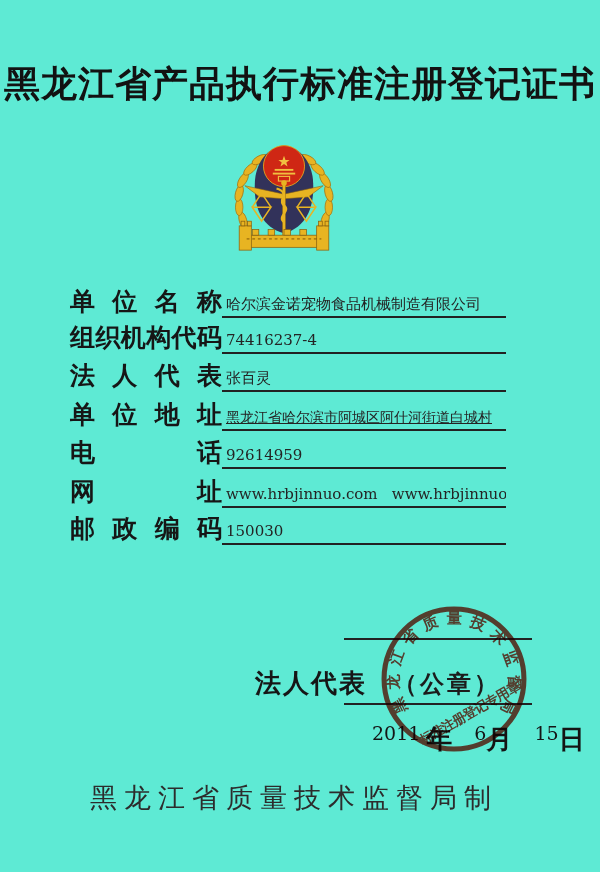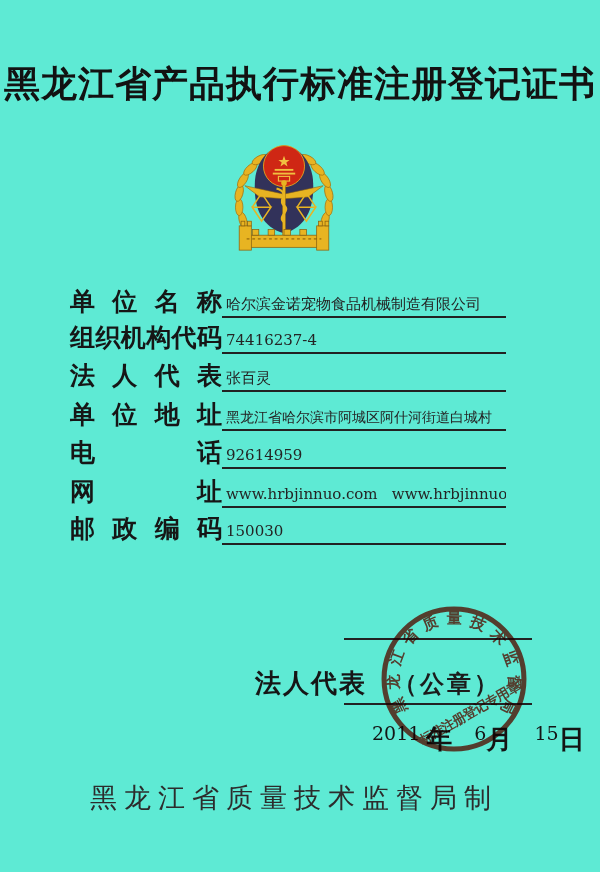--- a/index.html
+++ b/index.html
@@ -35,21 +35,21 @@
     font-family:"DejaVu Serif", serif;
   }
   .field-value{
     flex:1;
     border-bottom:2px solid #222;
     font-size:15px;line-height:20px;
     padding:0 2px 2px 4px;
     white-space:pre;overflow:hidden;
     color:#242424;
   }
-  .field-value.cjk-long{font-size:14px;}
+  .field-value.cjk-long{font-size:14px;text-decoration:underline;}
   .row-1{top:284px}.row-2{top:320px}.row-3{top:358px}
   .row-4{top:397px}.row-5{top:435px}.row-6{top:474px}.row-7{top:511px}
   
   .issue-label{
     position:absolute;left:255px;
     font-size:26px;font-weight:700;line-height:1;color:#161616;
     letter-spacing:2px;
   }
   .certno-label{top:608px}
   .issuer-label{top:670px}

